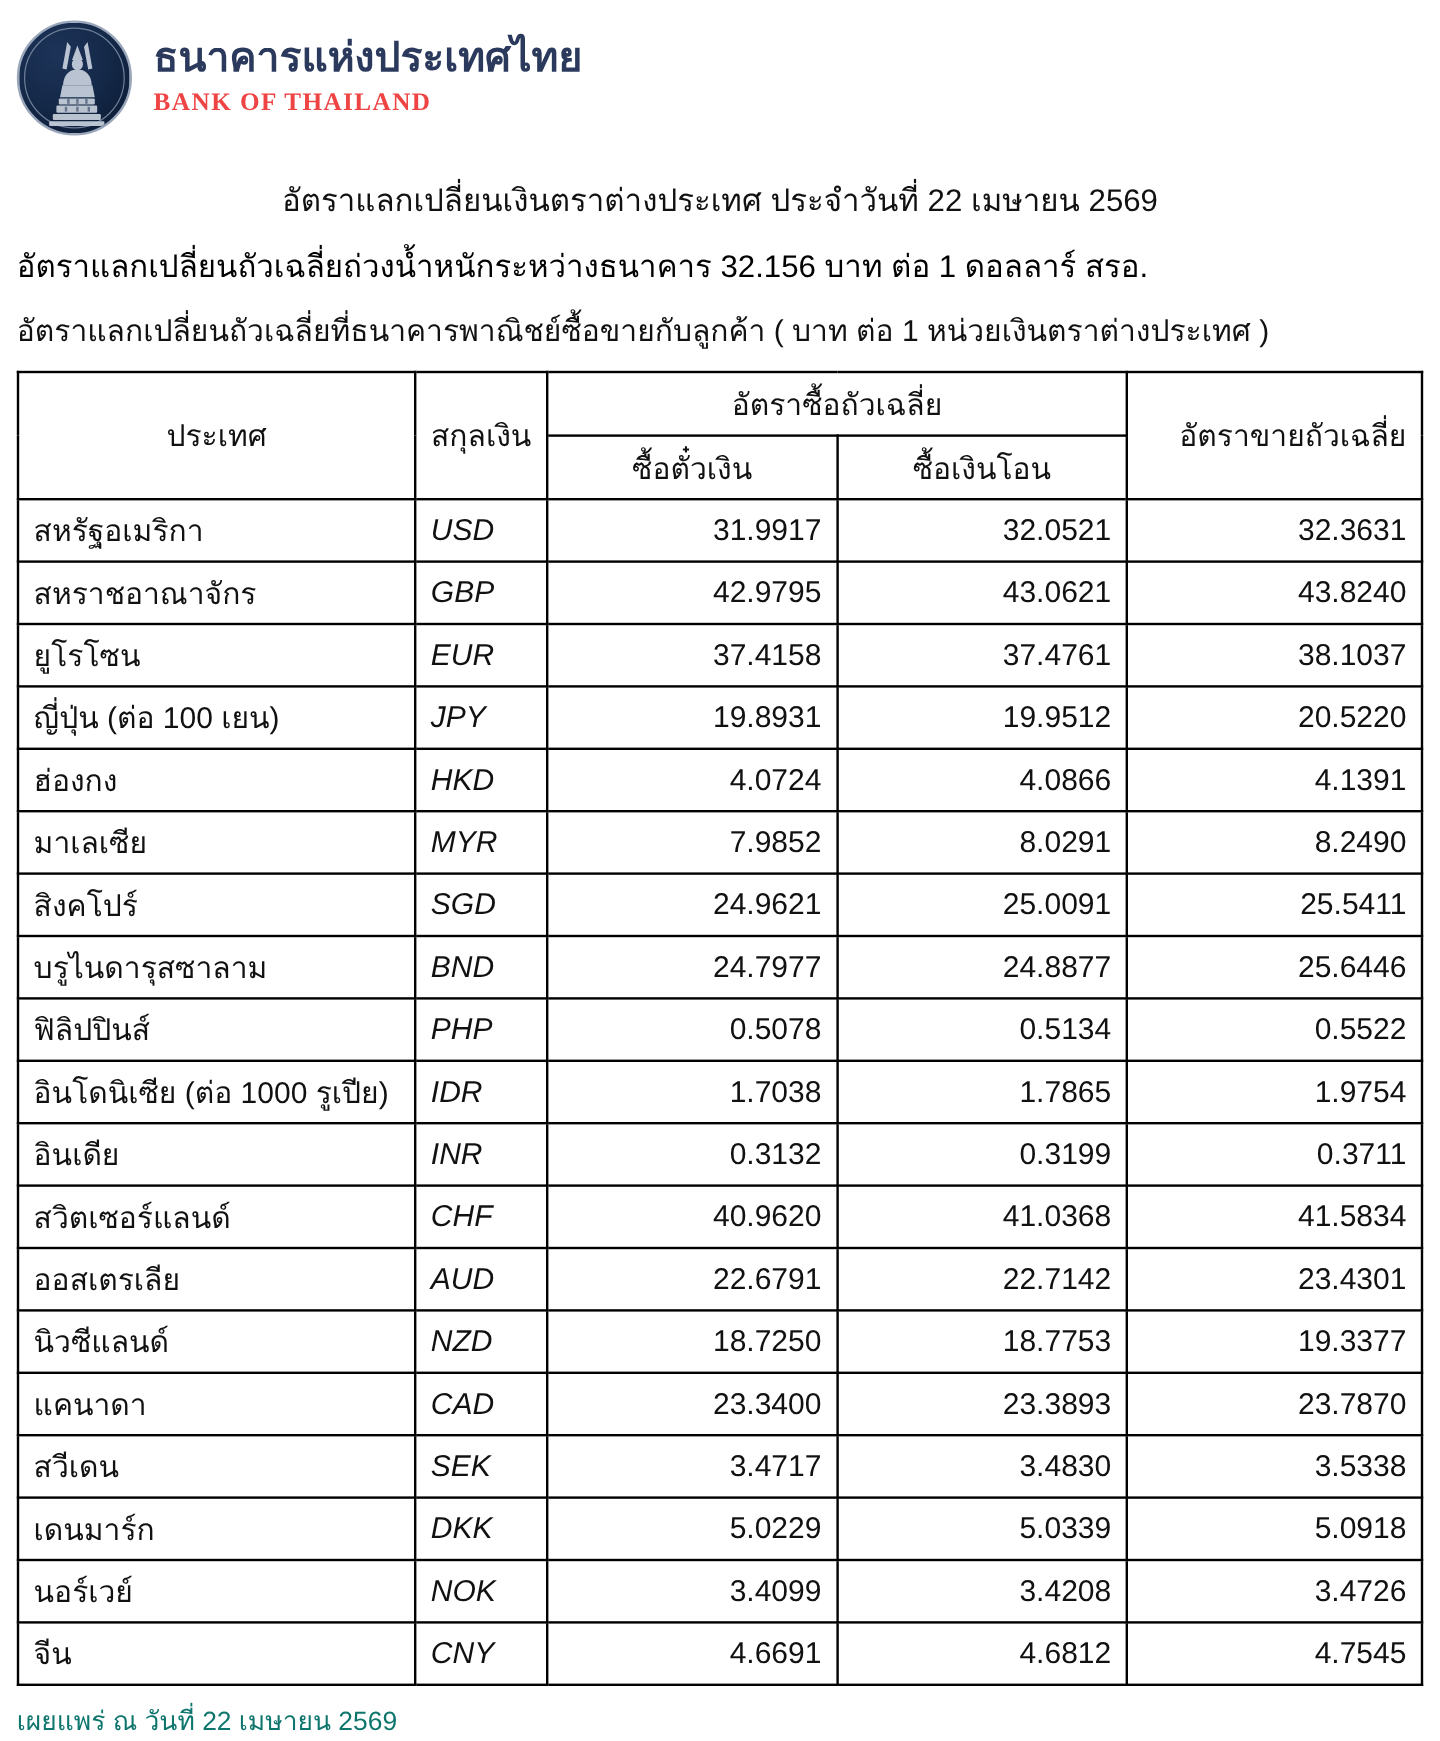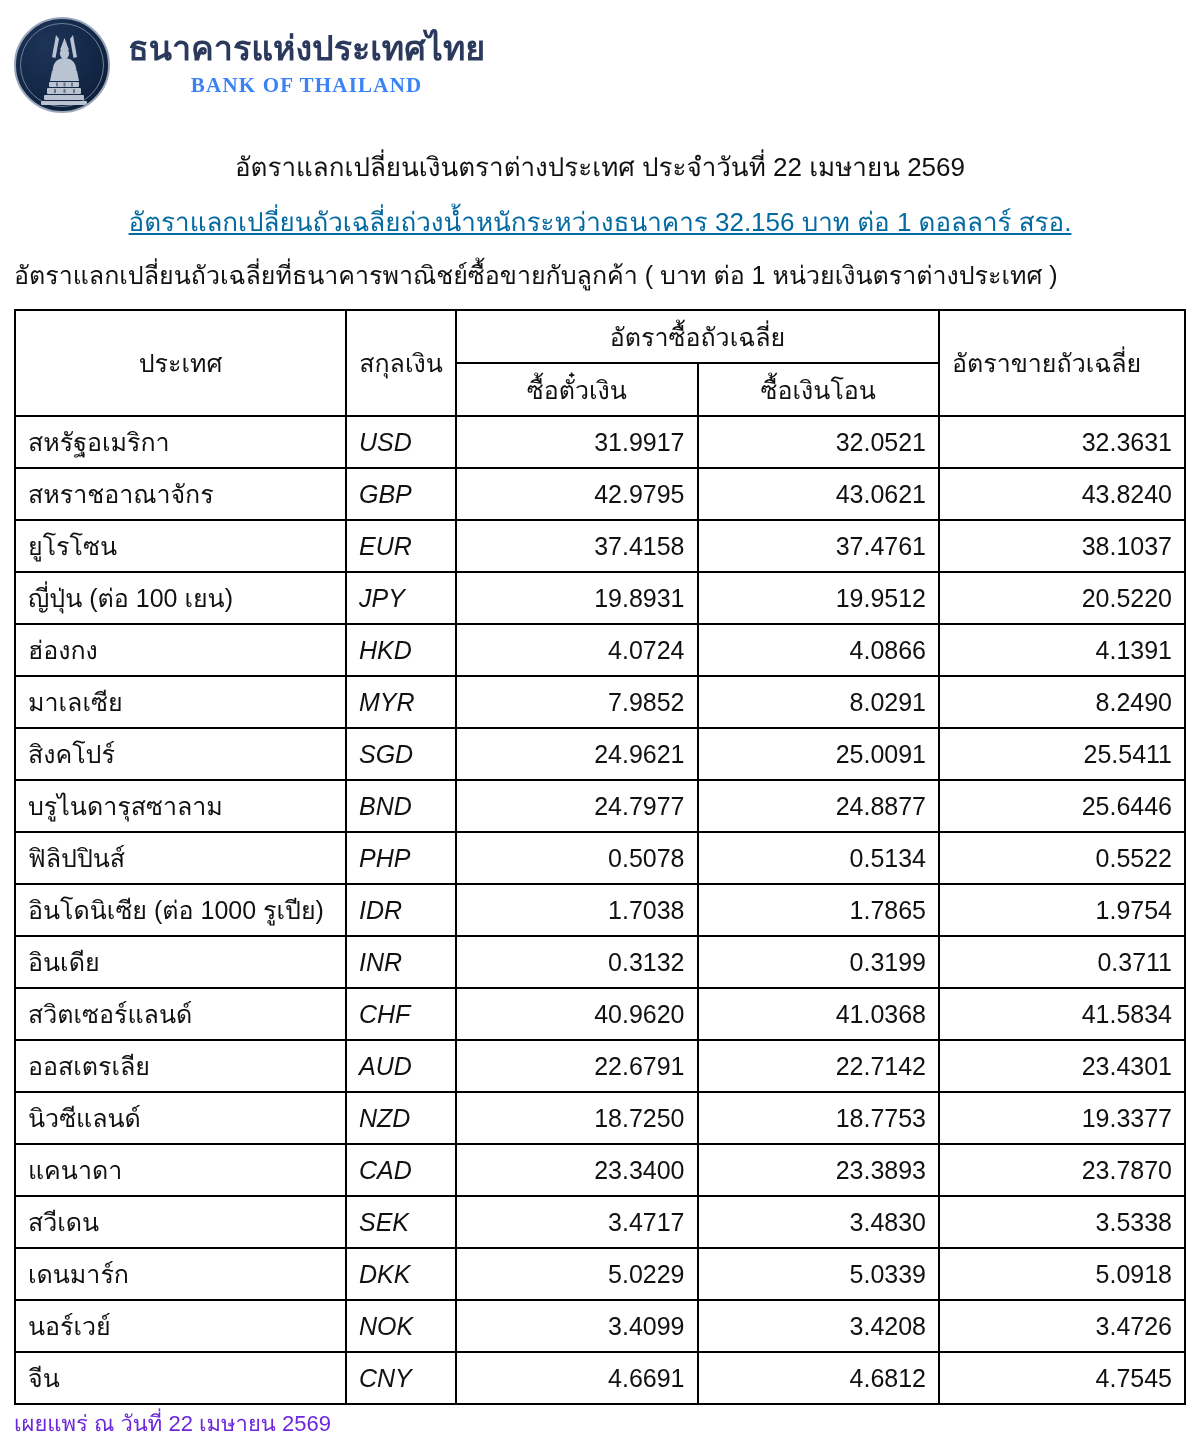--- a/index.html
+++ b/index.html
@@ -47,44 +47,41 @@
     color: #2b3a5c;
     letter-spacing: 0px;
     white-space: nowrap;
     font-family: Liberation Mono, monospace;
   }
   .wordmark .en {
     margin-top: 7px;
     font-family: "Liberation Serif", "DejaVu Serif", serif;
     font-size: 21px;
     font-weight: 700;
-    color: #3b82f6;
+    color: #ef4444;
     letter-spacing: 1.2px;
     white-space: nowrap;
-    text-align: center;
   }
 
   
   .titles { padding: 0 14px; }
   .title-main {
     text-align: center;
     font-size: 26px;
     font-weight: 400;
     color: #111;
     margin: 28px 0 0 0;
     white-space: nowrap;
   }
   .title-sub1 {
-    text-align: center;
     font-size: 26px;
     font-weight: 400;
-    color: #0369a1;
+    color: #000000;
     margin: 14px 0 0 0;
     white-space: nowrap;
-    text-decoration: underline;
   }
   .title-sub2 {
     text-align: left;
     font-size: 25px;
     font-weight: 400;
     color: #111;
     margin: 13px 0 0 0;
     white-space: nowrap;
   }
 
@@ -102,32 +99,32 @@
     font-weight: 400;
     font-size: 25px;
     color: #111;
     vertical-align: middle;
   }
   table.fx thead th { height: 53px; }
   .th-country  { width: 331px; text-align: center; }
   .th-currency { width: 110px; text-align: center; border-radius: 22px; }
   .th-buy      { width: 240px; text-align: center; }
   .th-transfer { width: 245px; text-align: center; }
-  .th-sell     { width: 246px; text-align: left; }
+  .th-sell     { width: 246px; text-align: right; }
 
   table.fx tbody td { height: 52px; }
   td.c-country  { text-align: left; }
   td.c-currency { text-align: left; font-style: italic; }
   td.c-num      { text-align: right; font-variant-numeric: tabular-nums; }
 
   
   .footer {
-    padding: 1px 14px 0 14px;
+    padding: 12px 14px 0 14px;
     font-size: 22px;
-    color: #6d28d9;
+    color: #0f766e;
     white-space: nowrap;
   }
 </style>
 </head>
 <body>
 
 <div class="masthead">
   <div class="seal">
     <div class="ring"></div>
     <svg width="96" height="96" viewBox="0 0 96 96" aria-hidden="true">

